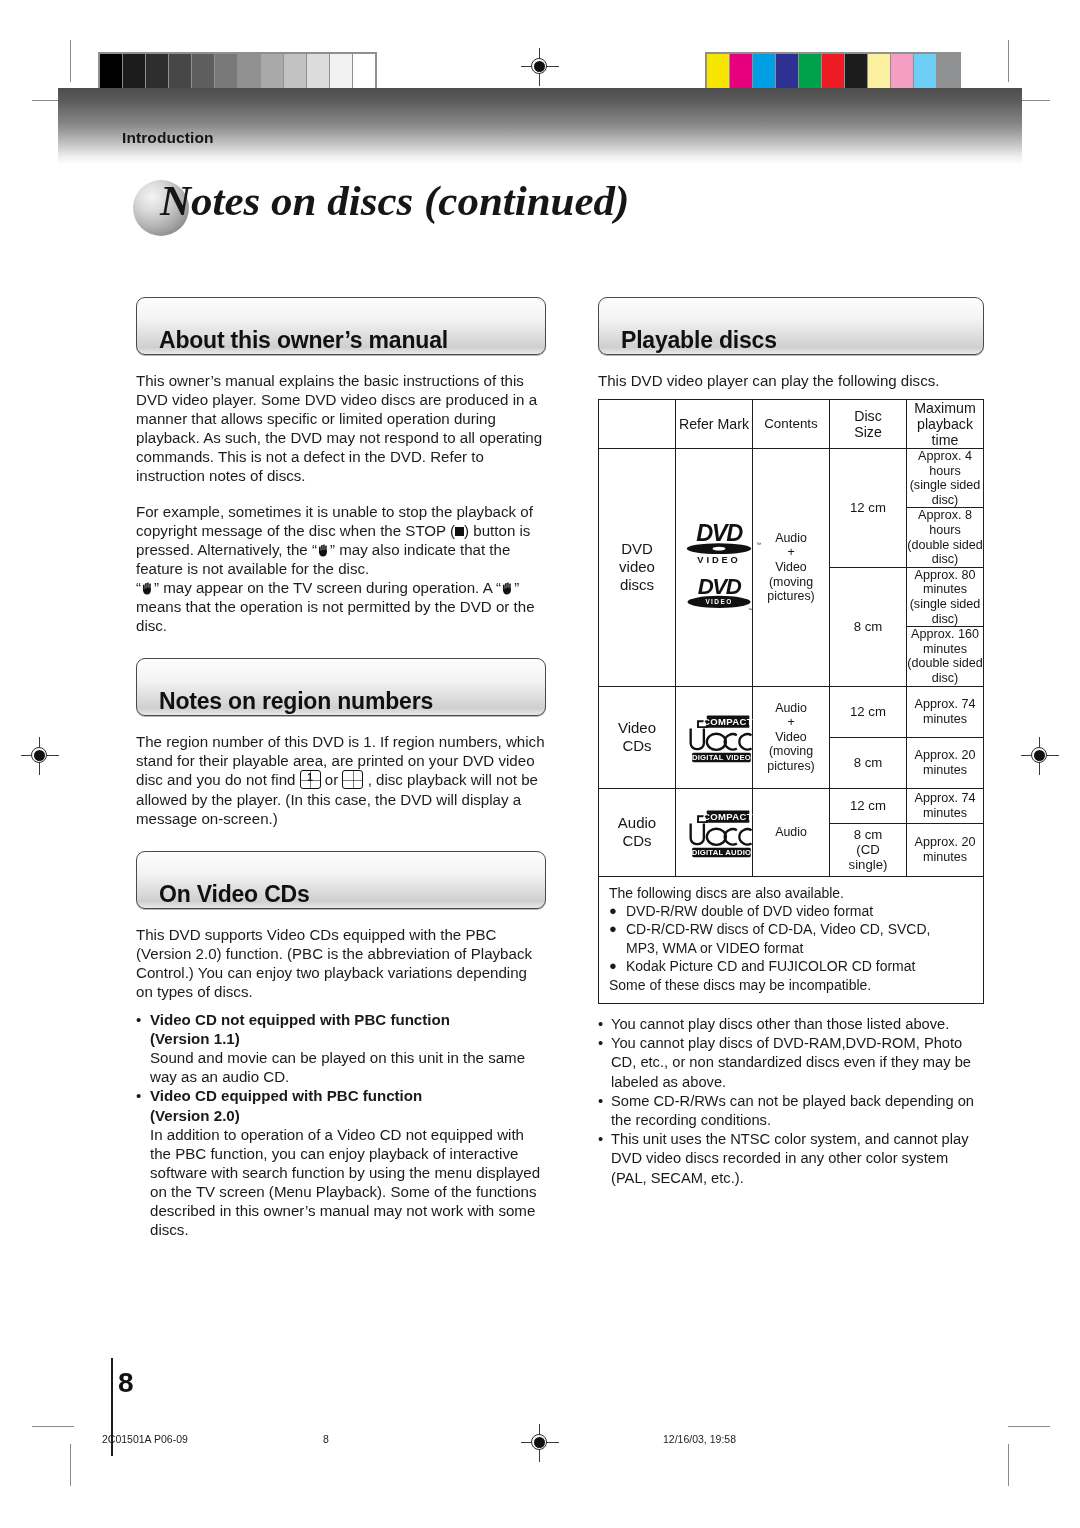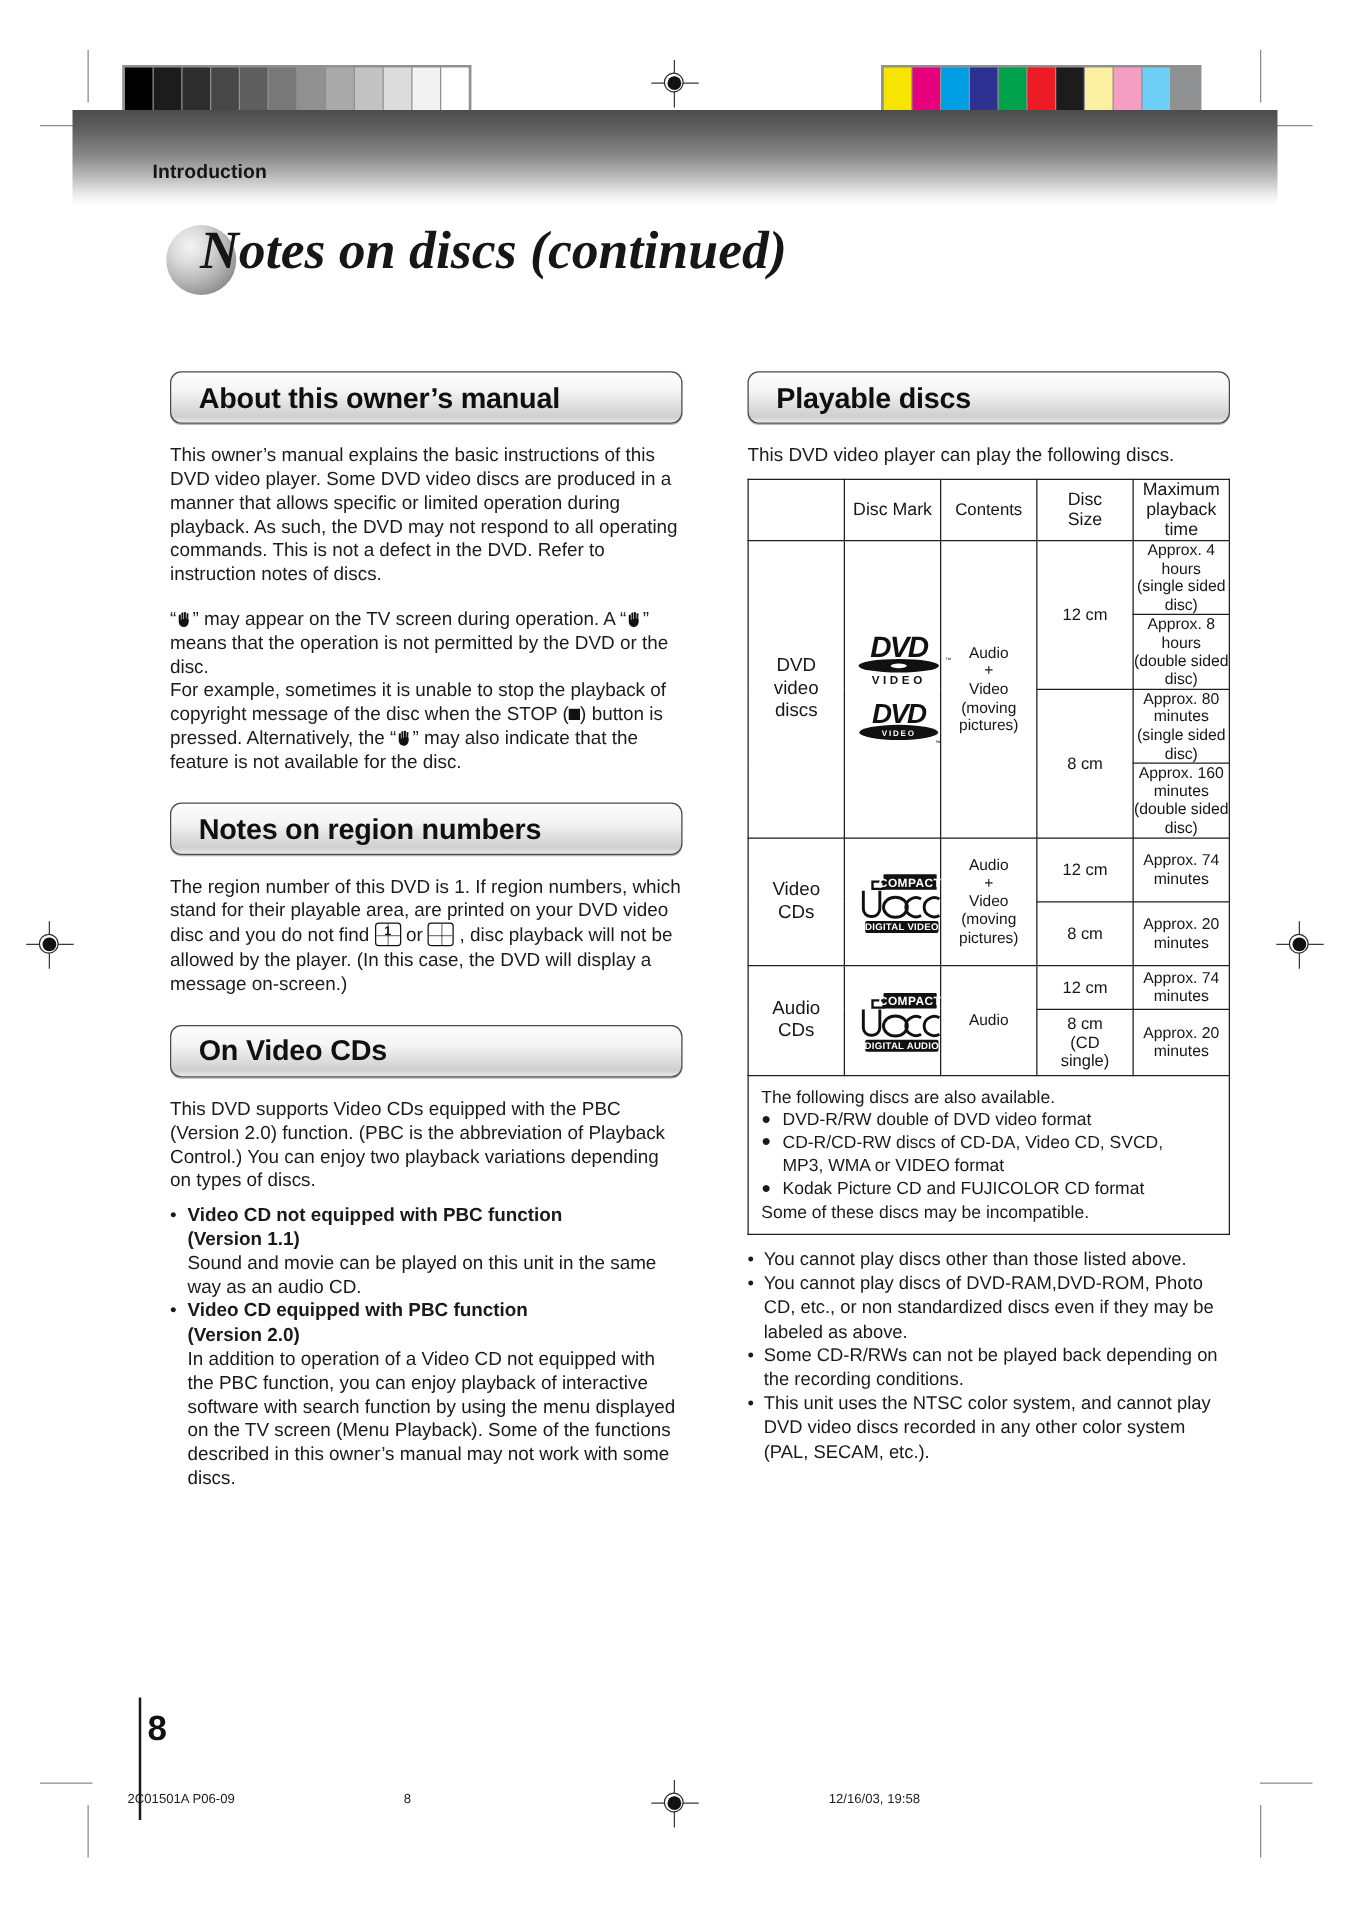--- a/index.html
+++ b/index.html
@@ -128,27 +128,27 @@
     position: absolute;
     left: 563px;
     top: 297px;
     width: 386px;
     margin-left: 35px;
   }
 
   
   .head-bar {
     position: relative;
-    height: 42px;
+    height: 58px;
     border: 1.4px solid #4a4a4a;
     border-radius: 9px;
     background: linear-gradient(to bottom, #fdfdfd 0%, #f4f4f4 38%, #e2e2e2 62%, #cfcfcf 88%, #e9e9e9 100%);
     box-sizing: border-box;
     display: flex;
-    align-items: center;
+    align-items: flex-end;
     box-shadow: 0 1px 0 #b5b5b5;
   }
   .head-bar span {
     font-size: 23px;
     font-weight: bold;
     color: #101010;
     padding-left: 22px;
     letter-spacing: -0.2px;
   }
 
@@ -412,36 +412,36 @@
 
     <div class="head-bar">
       <span>About this owner’s manual</span>
     </div>
     <div class="gap-m"></div>
 
     <div class="body-text">This owner’s manual explains the basic instructions of this DVD video player. Some DVD video discs are produced in a manner that allows specific or limited operation during playback. As such, the DVD may not respond to all operating commands. This is not a defect in the DVD. Refer to instruction notes of discs.</div>
     <div class="gap-m"></div>
 
     <div class="body-text">
+      <span>For example, sometimes it is unable to stop the playback of copyright message of the disc when the STOP (</span><span class="stop-sq"></span><span>) button is pressed. Alternatively, the “</span><span class="hand-icon"><svg viewBox="0 0 26 28" width="13" height="14">
+            <path fill="#111" d="M4 16 V9 a2 2 0 0 1 4 0 V6 a2 2 0 0 1 4 0 V5 a2 2 0 0 1 4 0 V7 a2 2 0 0 1 4 0 v10 c0 6 -3 10 -8 10 c-5 0 -8 -4 -8 -9 z"></path>
+            <path fill="#fff" d="M7.4 7.6h1v8h-1z M11.4 5.2h1v9h-1z M15.4 4.6h1v9h-1z M19.4 7h1v8h-1z"></path>
+          </svg></span><span>” may also indicate that the feature is not available for the disc.</span>
+    </div>
+
+    <div class="body-text">
       <span>“</span><span class="hand-icon"><svg viewBox="0 0 26 28" width="13" height="14">
             <path fill="#111" d="M4 16 V9 a2 2 0 0 1 4 0 V6 a2 2 0 0 1 4 0 V5 a2 2 0 0 1 4 0 V7 a2 2 0 0 1 4 0 v10 c0 6 -3 10 -8 10 c-5 0 -8 -4 -8 -9 z"></path>
             <path fill="#fff" d="M7.4 7.6h1v8h-1z M11.4 5.2h1v9h-1z M15.4 4.6h1v9h-1z M19.4 7h1v8h-1z"></path>
           </svg></span><span>” may appear on the TV screen during operation. A “</span><span class="hand-icon"><svg viewBox="0 0 26 28" width="13" height="14">
             <path fill="#111" d="M4 16 V9 a2 2 0 0 1 4 0 V6 a2 2 0 0 1 4 0 V5 a2 2 0 0 1 4 0 V7 a2 2 0 0 1 4 0 v10 c0 6 -3 10 -8 10 c-5 0 -8 -4 -8 -9 z"></path>
             <path fill="#fff" d="M7.4 7.6h1v8h-1z M11.4 5.2h1v9h-1z M15.4 4.6h1v9h-1z M19.4 7h1v8h-1z"></path>
           </svg></span><span>” means that the operation is not permitted by the DVD or the disc.</span>
     </div>
 
-    <div class="body-text">
-      <span>For example, sometimes it is unable to stop the playback of copyright message of the disc when the STOP (</span><span class="stop-sq"></span><span>) button is pressed. Alternatively, the “</span><span class="hand-icon"><svg viewBox="0 0 26 28" width="13" height="14">
-            <path fill="#111" d="M4 16 V9 a2 2 0 0 1 4 0 V6 a2 2 0 0 1 4 0 V5 a2 2 0 0 1 4 0 V7 a2 2 0 0 1 4 0 v10 c0 6 -3 10 -8 10 c-5 0 -8 -4 -8 -9 z"></path>
-            <path fill="#fff" d="M7.4 7.6h1v8h-1z M11.4 5.2h1v9h-1z M15.4 4.6h1v9h-1z M19.4 7h1v8h-1z"></path>
-          </svg></span><span>” may also indicate that the feature is not available for the disc.</span>
-    </div>
-
     <div class="gap-l"></div>
 
     <div class="head-bar">
       <span>Notes on region numbers</span>
     </div>
     <div class="gap-m"></div>
 
     <div class="body-text">
       <span>The region number of this DVD is 1. If region numbers, which stand for their playable area, are printed on your DVD video disc and you do not find </span><span class="region-icon"><span class="mer"></span><span class="par"></span><span class="glyph">1</span></span><span> or </span><span class="region-icon"><span class="mer"></span><span class="par"></span><span class="glyph small">ALL</span></span><span> , disc playback will not be allowed by the player. (In this case, the DVD will display a message on-screen.)</span>
     </div>
@@ -482,21 +482,21 @@
     </div>
     <div class="gap-m"></div>
 
     <div class="body-text">This DVD video player can play the following discs.</div>
     <div class="gap-s"></div>
 
     <table class="discs">
       <tbody>
           <tr>
         <th class="th-cell"></th>
-        <th class="th-cell">Disc Mark</th>
+        <th class="th-cell">Refer Mark</th>
         <th class="th-cell small">Contents</th>
         <th class="th-cell">
           <div>Disc</div>
           <div>Size</div>
         </th>
         <th class="th-cell">
           <div>Maximum</div>
           <div>playback time</div>
         </th>
       </tr>

